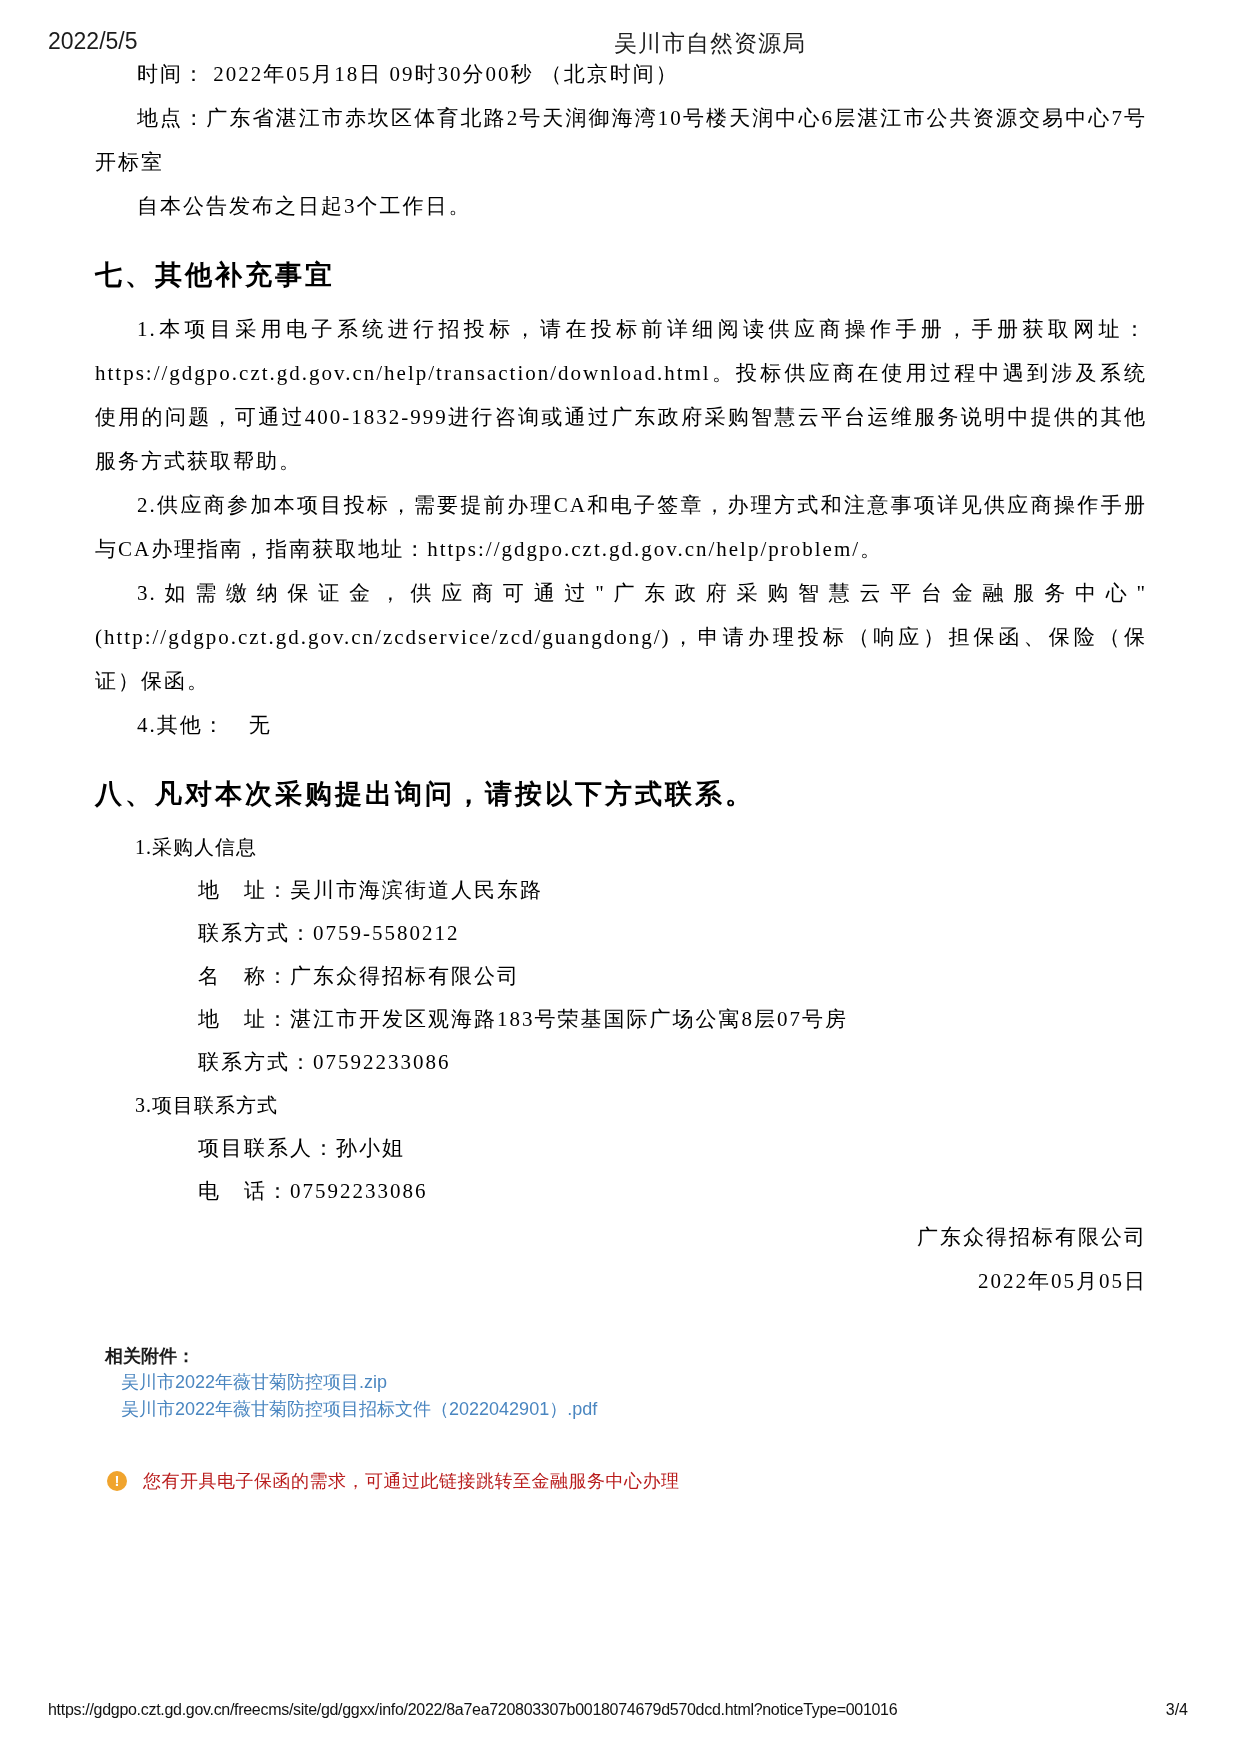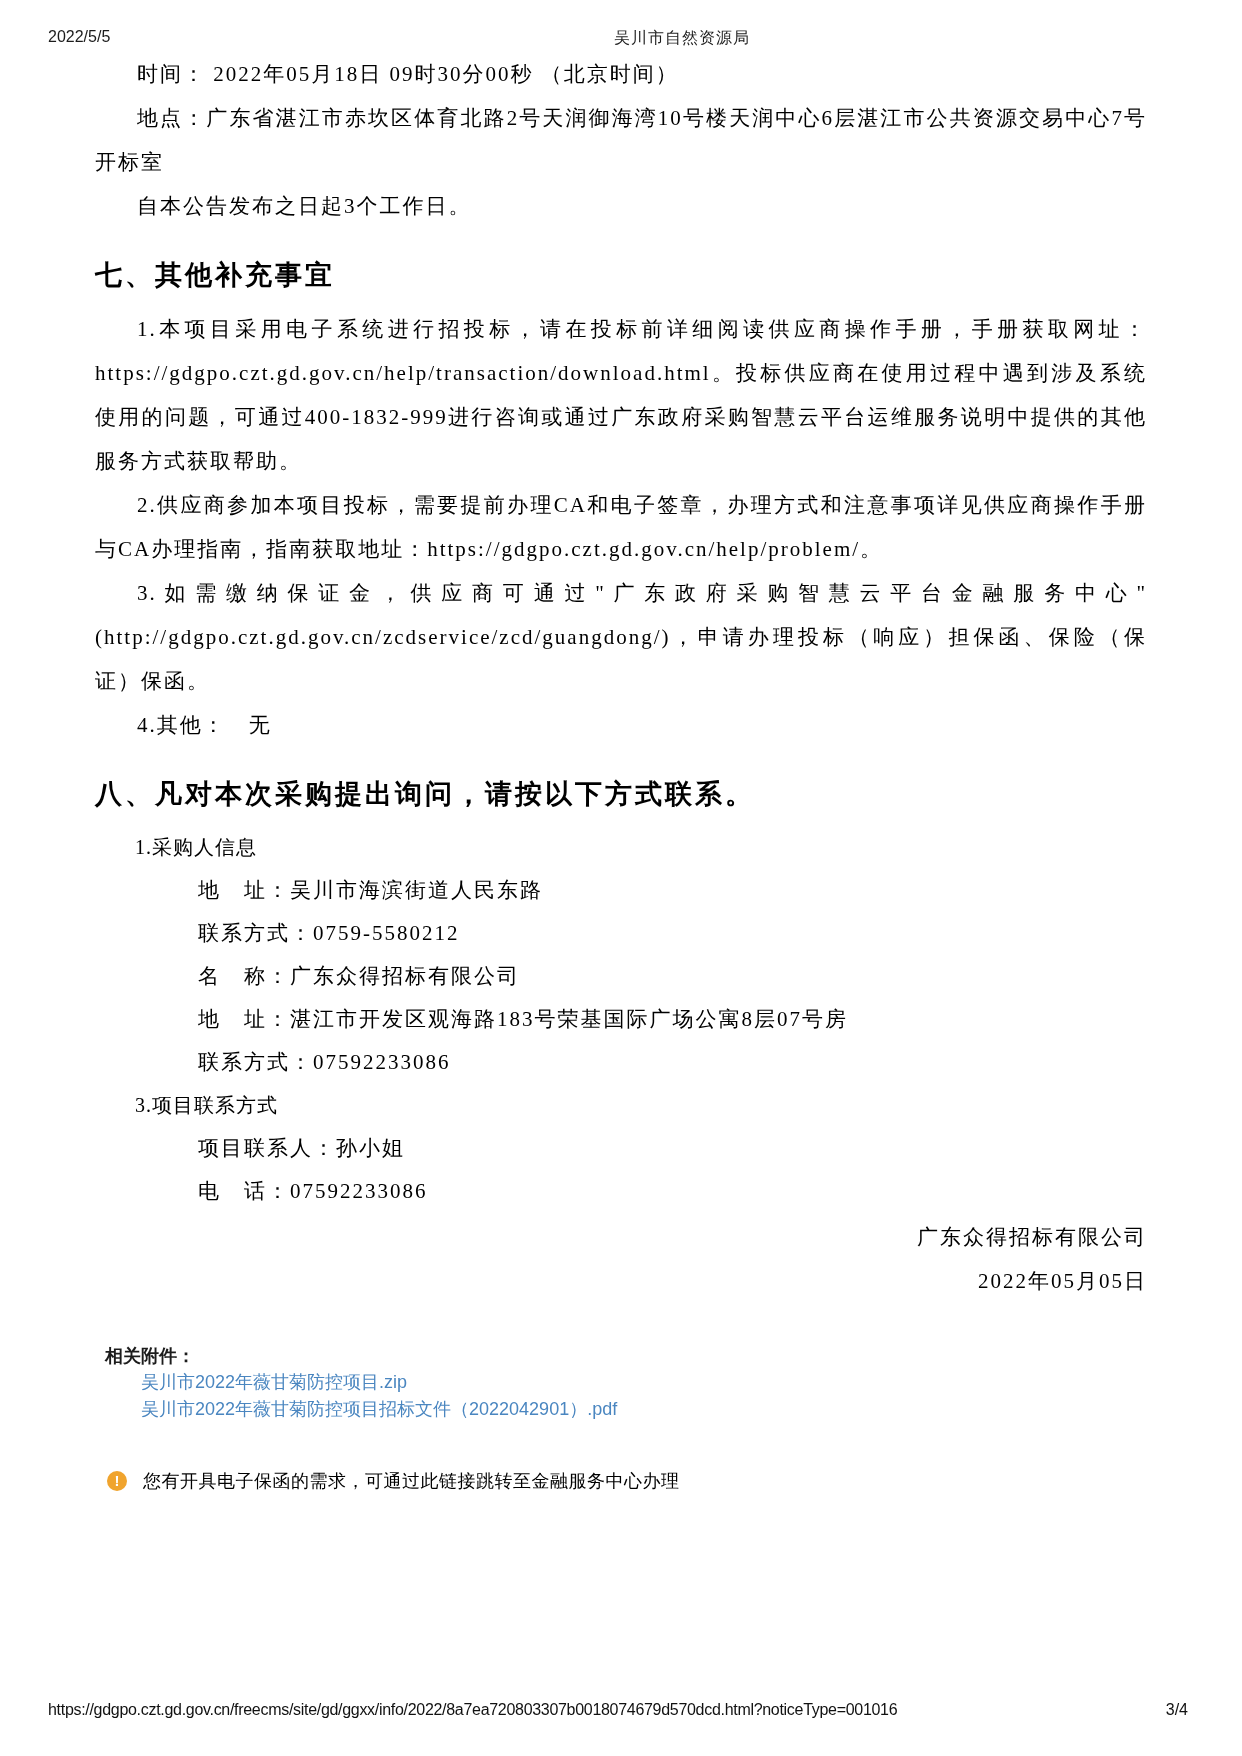--- a/index.html
+++ b/index.html
@@ -4,21 +4,21 @@
 <style>
   html,body{margin:0;padding:0;}
   body{
     width:1242px;height:1756px;background:#ffffff;position:relative;
     font-family:"Liberation Serif","DejaVu Serif",serif;color:#000;
     overflow:hidden;
   }
   .print-header{
     position:absolute;top:28px;left:48px;right:46px;height:22px;
     font-family:"Liberation Sans","DejaVu Sans",sans-serif;
-    font-size:16px;color:#1c1c1c;
+    font-size:23px;color:#1c1c1c;
   }
   .print-date{position:absolute;left:0;top:0;}
   .site-title{position:absolute;left:566px;top:0;letter-spacing:1px;}
   main{
     position:absolute;top:52px;left:95px;width:1052px;
   }
   p.body{
     font-size:21px;line-height:44px;letter-spacing:2px;
     text-align:justify;text-indent:2em;margin:0;
   }
@@ -39,34 +39,34 @@
     margin-top:2px;
   }
   .attachments{
     margin-top:40px;margin-left:10px;
     font-family:Liberation Sans, sans-serif;
   }
   .attach-label{
     font-size:18px;font-weight:bold;color:#1c1c1c;line-height:26px;margin:0;
   }
   .attach-link{
-    display:block;font-size:18px;line-height:27px;margin-left:36px;
+    display:block;font-size:18px;line-height:27px;margin-left:16px;
     color:#4a86c0;text-decoration:none;cursor:pointer;
   }
   .notice{
     margin-top:46px;margin-left:12px;display:flex;align-items:center;
     font-family:"Liberation Sans","DejaVu Sans",sans-serif;
   }
   .notice-icon{
     width:20px;height:20px;border-radius:50%;background:#f0a42e;
     color:#ffffff;font-weight:bold;font-size:15px;line-height:20px;
     text-align:center;flex:0 0 auto;margin-right:16px;
     font-family:"Liberation Sans","DejaVu Sans",sans-serif;
   }
-  .notice-text{font-size:18px;color:#000000;letter-spacing:0.5px;}
+  .notice-text{font-size:18px;color:#b91c1c;letter-spacing:0.5px;}
   .print-footer{
     position:absolute;left:48px;right:46px;top:1701px;height:22px;
     font-family:"Liberation Sans","DejaVu Sans",sans-serif;
     font-size:16px;color:#111;
   }
   .footer-url{position:absolute;left:0;top:0;letter-spacing:-0.3px;}
   .footer-page{position:absolute;right:8px;top:0;}
 </style>
 </head>
 <body>

